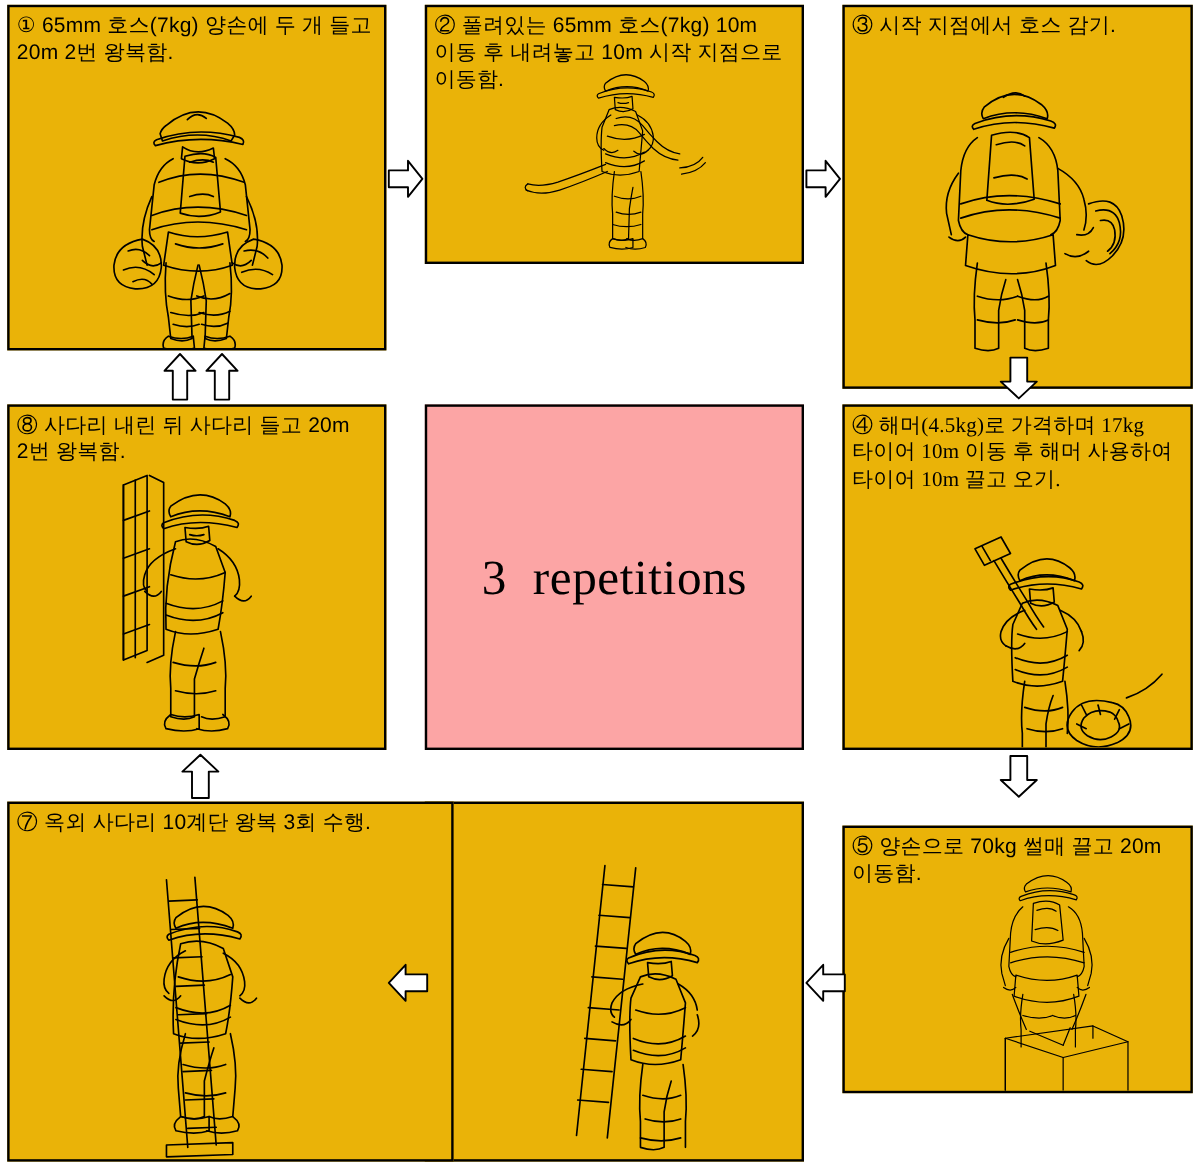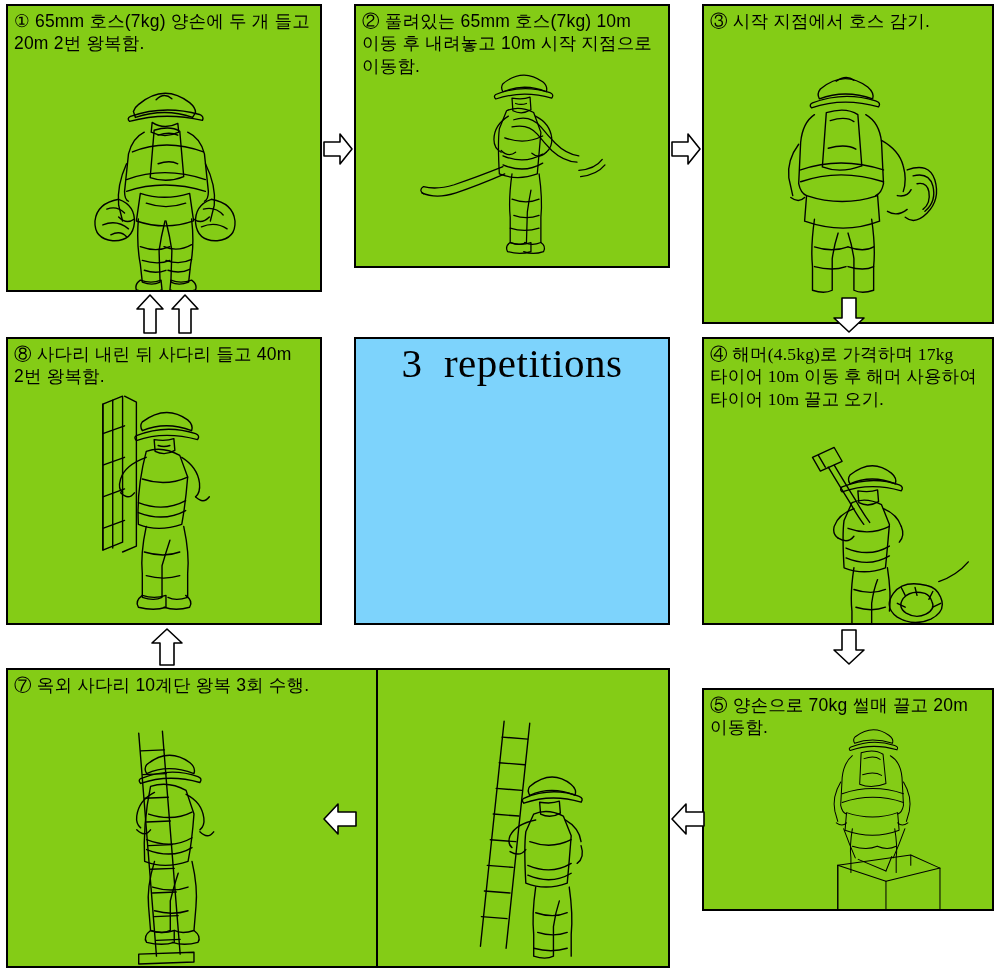--- a/index.html
+++ b/index.html
@@ -16,21 +16,21 @@
   }
   .page {
     position: relative;
     width: 1000px;
     height: 972px;
   }
   .cell {
     position: absolute;
     box-sizing: border-box;
     border: 2px solid #000;
-    background: #84cc16;
+    background: #eab308;
     overflow: hidden;
   }
   .caption {
     position: absolute;
     top: 4px;
     left: 6px;
     right: 6px;
     font-size: 17.5px;
     line-height: 1.28;
     letter-spacing: 0.2px;
@@ -54,33 +54,34 @@
   }
   .arrow svg {
     display: block;
     width: 100%;
     height: 100%;
   }
   .center-box {
     position: absolute;
     box-sizing: border-box;
     border: 2px solid #000;
-    background: #7dd3fc;
+    background: #fca5a5;
     display: flex;
+    align-items: center;
     justify-content: center;
   }
   .center-label {
     font-family: "Liberation Serif", serif;
     font-size: 41px;
     letter-spacing: 0.5px;
     white-space: pre;
   }
   
   #cell1 { left: 6px;   top: 4px;   width: 316px; height: 288px; }
-  #cell2 { left: 354px; top: 4px;   width: 316px; height: 264px; }
+  #cell2 { left: 354px; top: 4px;   width: 316px; height: 216px; }
   #cell3 { left: 702px; top: 4px;   width: 292px; height: 320px; }
   #cell8 { left: 6px;   top: 337px; width: 316px; height: 288px; }
   #cellC { left: 354px; top: 337px; width: 316px; height: 288px; }
   #cell4 { left: 702px; top: 337px; width: 292px; height: 288px; font-family: Liberation Serif, serif; }
   #cell7 { left: 6px;   top: 668px; width: 372px; height: 300px; }
   #cell6 { left: 354px; top: 668px; width: 316px; height: 300px; }
   #cell5 { left: 702px; top: 688px; width: 292px; height: 223px; }
 
   #arr-1-2 { left: 322px; top: 130px; width: 32px; height: 38px; }
   #arr-2-3 { left: 670px; top: 130px; width: 32px; height: 38px; }
@@ -397,21 +398,21 @@
         <path d="M118 220 q20 6 36 0"></path>
         <path d="M120 244 q18 5 34 0"></path>
 
         <path d="M116 264 q-8 6 -4 12 q16 4 28 0 l0 -12 q-12 4 -24 0z"></path>
         <path d="M160 264 q8 6 4 12 q-14 4 -26 0"></path>
       </svg>
     </div>
   </div>
 
   <div class="cell" id="cell8">
-    <div class="caption">⑧ 사다리 내린 뒤 사다리 들고 40m 2번 왕복함.</div>
+    <div class="caption">⑧ 사다리 내린 뒤 사다리 들고 20m 2번 왕복함.</div>
     <div class="art">
       <svg viewBox="0 0 316 288" fill="none" stroke="#000" stroke-width="1.4" stroke-linecap="round" stroke-linejoin="round">
 
         <path d="M96 66 l20 -8 l0 148 l-20 8z"></path>
         <path d="M96 66 l0 148"></path>
         <path d="M106 62 l0 150"></path>
         <path d="M118 58 l12 6 l0 146 l-14 6"></path>
         <path d="M96 96 l22 -8"></path>
         <path d="M96 128 l22 -8"></path>
         <path d="M96 160 l22 -8"></path>

